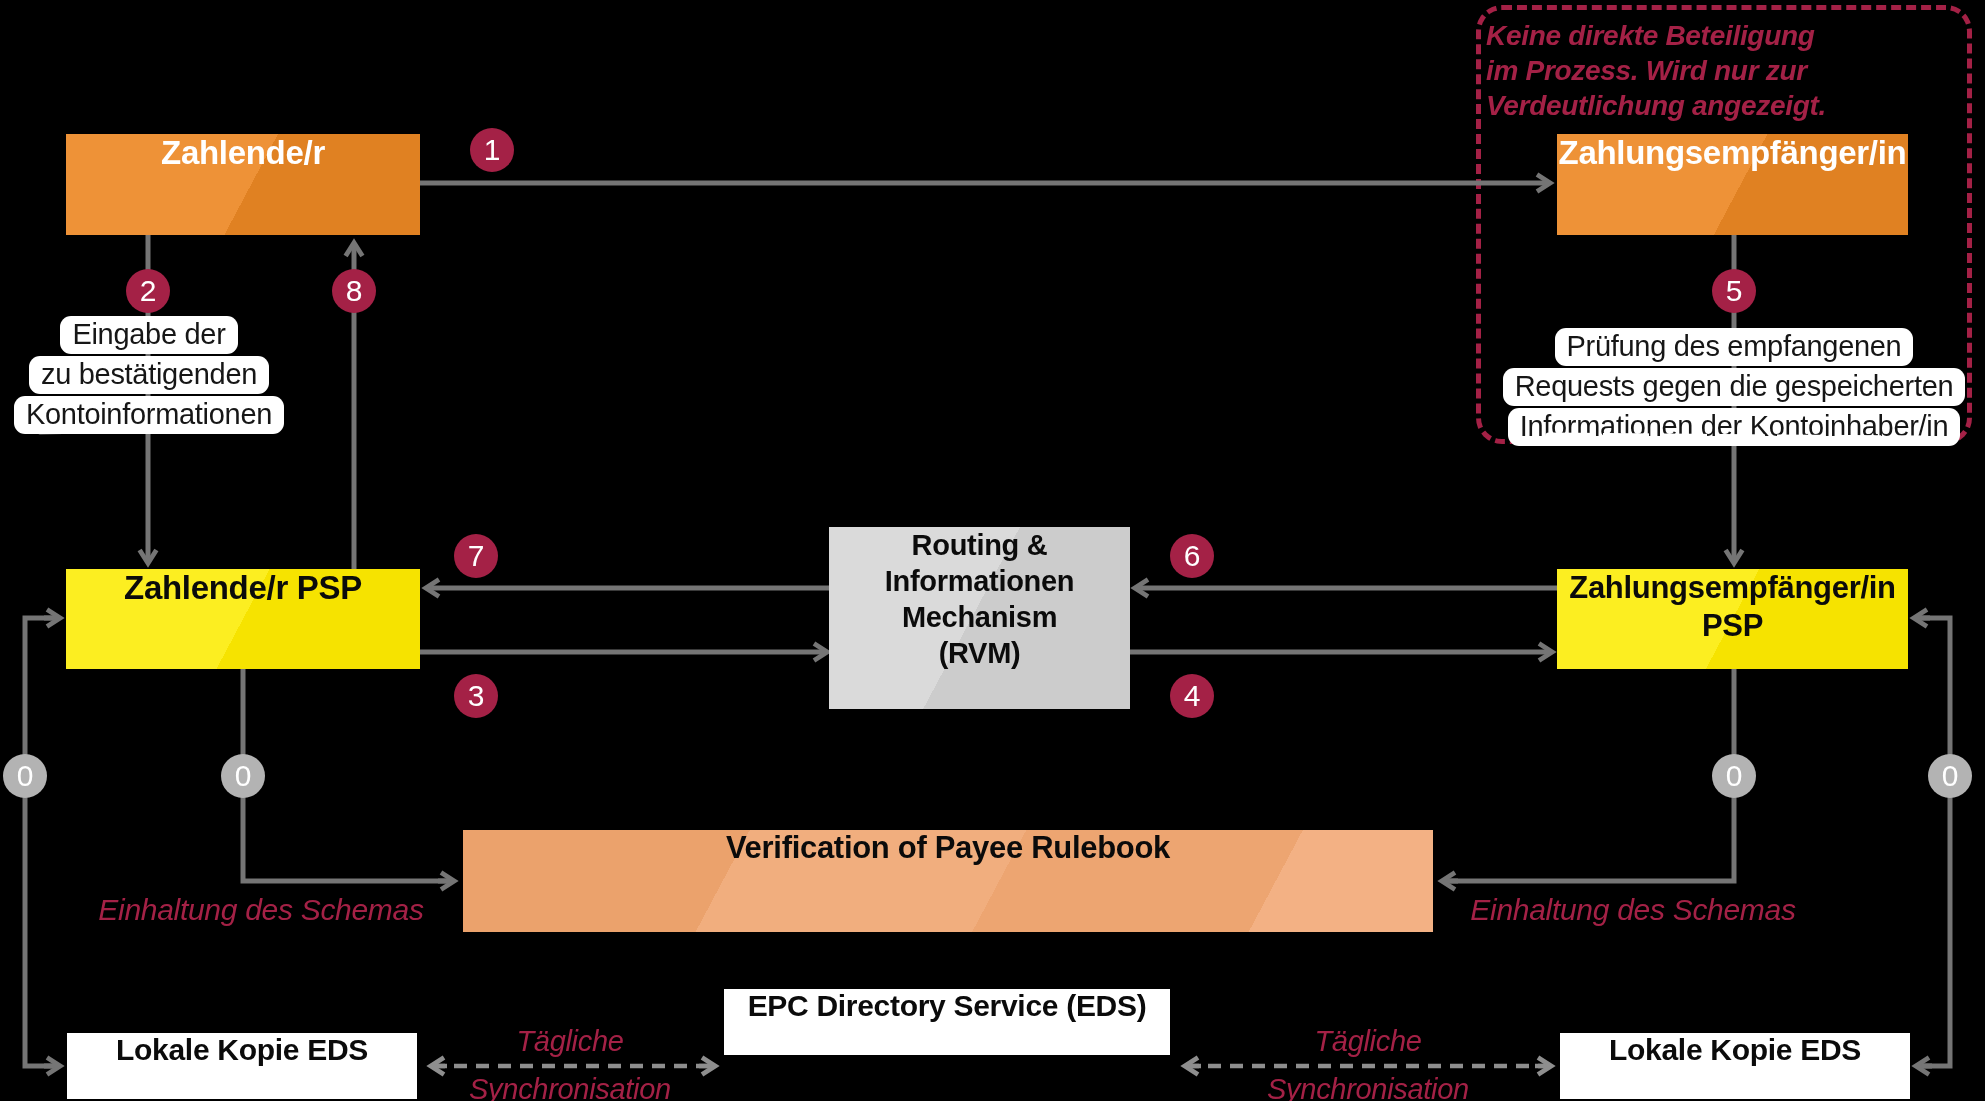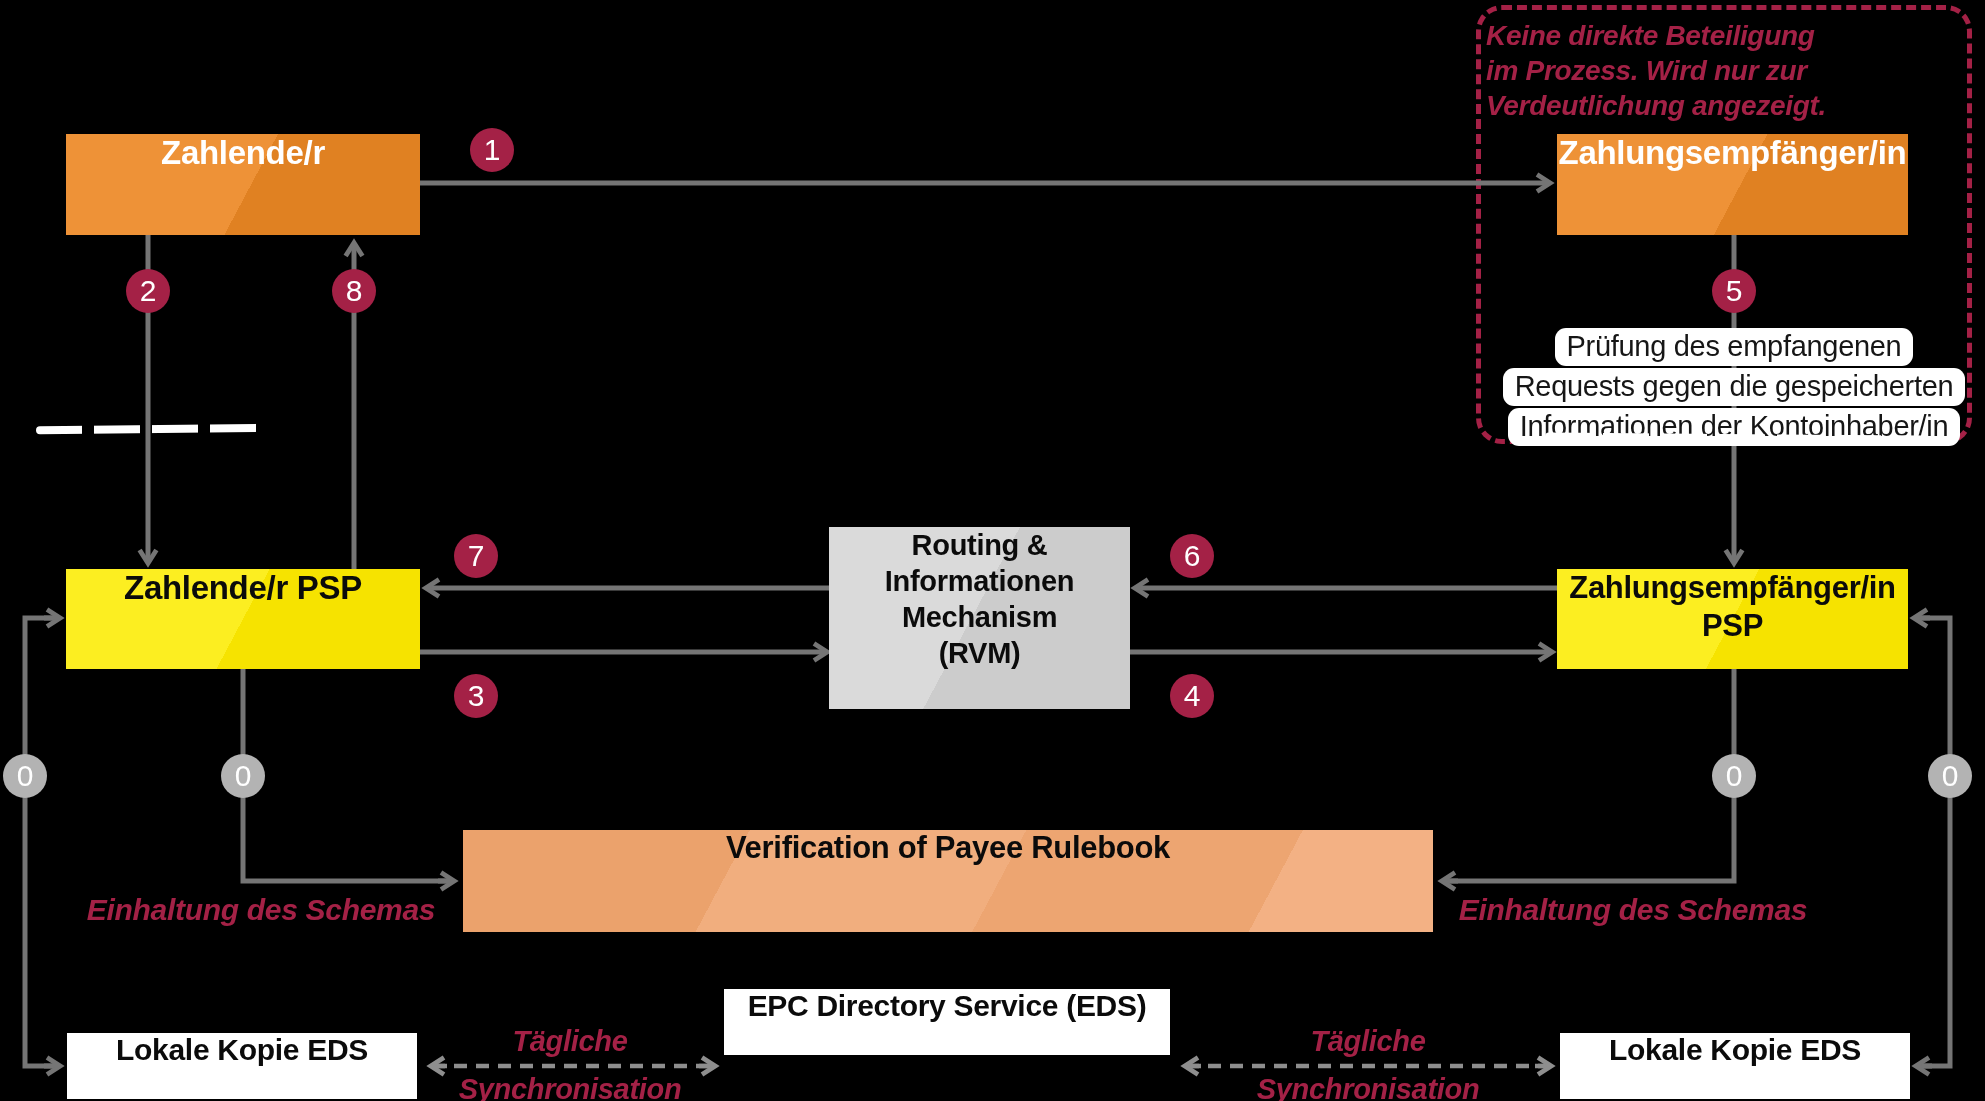--- a/index.html
+++ b/index.html
@@ -46,21 +46,21 @@
     background:#fff;border-radius:11px;padding:1px 12px 3px;margin:1px 0;
     white-space:nowrap;line-height:34px;
   }
   .smear{
     position:absolute;height:8px;border-radius:4px;z-index:5;
     background:repeating-linear-gradient(90deg,#fff 0px,#fff 46px,rgba(255,255,255,0) 46px,rgba(255,255,255,0) 58px);
   }
   
   .crimson-label{
     position:absolute;text-align:center;color:#a42146;z-index:4;
-    font-size:30px;font-weight:bold;font-style:italic;letter-spacing:-0.3px;white-space:nowrap;
+    font-size:30px;font-weight:normal;font-style:italic;letter-spacing:-0.3px;white-space:nowrap;
   }
 </style>
 </head>
 <body>
 
 <div class="canvas">
 
   <div class="dashed-frame"></div>
 
   <svg class="flow" width="1985" height="1101" viewBox="0 0 1985 1101">
@@ -169,20 +169,25 @@
   <div class="badge badge-crimson" style="left:454px;top:534px;">7</div>
   <div class="badge badge-crimson" style="left:1170px;top:534px;">6</div>
   <div class="badge badge-crimson" style="left:454px;top:674px;">3</div>
   <div class="badge badge-crimson" style="left:1170px;top:674px;">4</div>
 
   <div class="badge badge-gray" style="left:3px;top:754px;">0</div>
   <div class="badge badge-gray" style="left:221px;top:754px;">0</div>
   <div class="badge badge-gray" style="left:1712px;top:754px;">0</div>
   <div class="badge badge-gray" style="left:1928px;top:754px;">0</div>
 
+  <div class="note" style="left:4px;top:315px;width:290px;">
+    <span class="chip">Eingabe der</span>
+    <span class="chip">zu bestätigenden</span>
+    <span class="chip">Kontoinformationen</span>
+  </div>
   <div class="smear" style="left:36px;top:425px;width:232px;transform:rotate(-0.6deg);"></div>
 
   <div class="note" style="left:1504px;top:327px;width:460px;">
     <span class="chip">Prüfung des empfangenen</span>
     <span class="chip">Requests gegen die gespeicherten</span>
     <span class="chip">Informationen der Kontoinhaber/in</span>
   </div>
   <div class="smear" style="left:1545px;top:434px;width:380px;transform:rotate(0.5deg);"></div>
 
   <div class="crimson-label" style="left:76px;top:893px;width:370px;">Einhaltung des Schemas</div>

